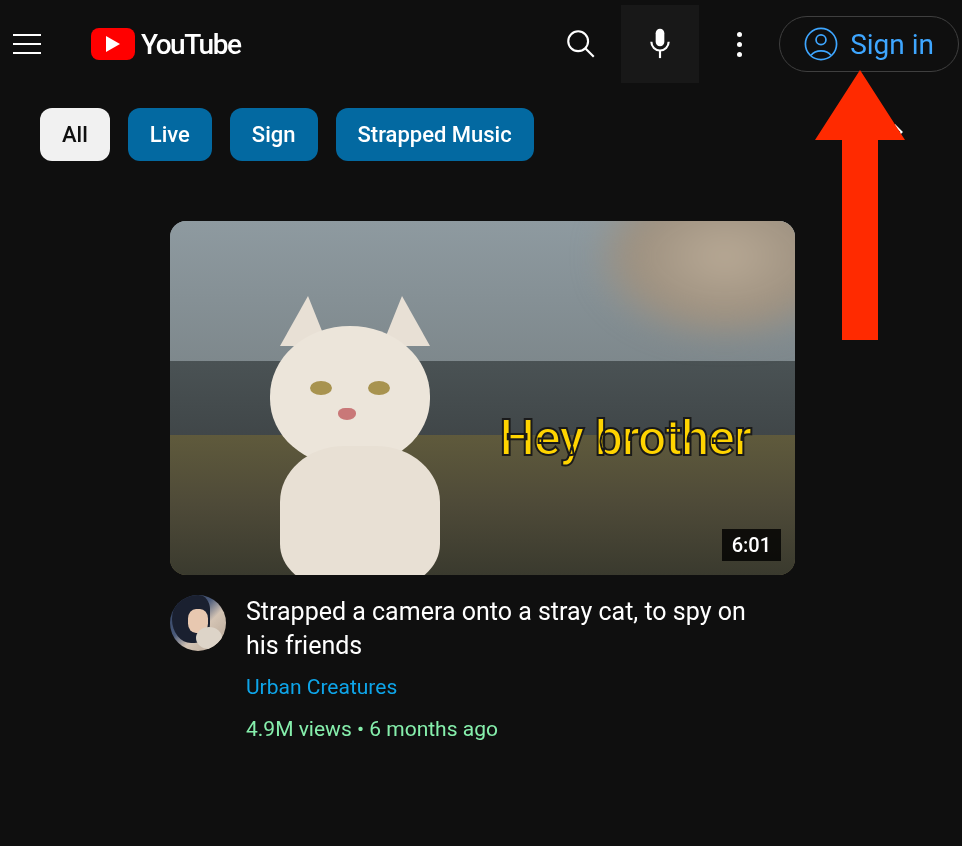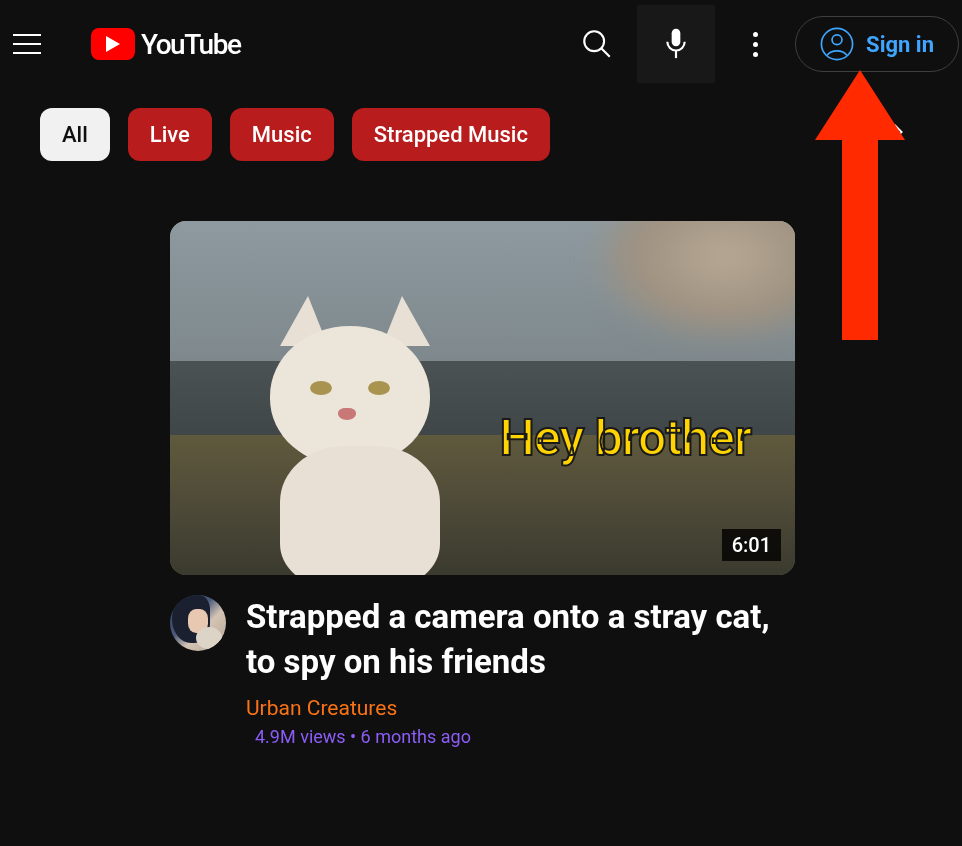--- a/index.html
+++ b/index.html
@@ -104,35 +104,35 @@
     }
     .signin-btn {
       display: flex;
       align-items: center;
       gap: 12px;
       border: 1px solid #3f3f3f;
       border-radius: 36px;
       padding: 10px 24px;
       cursor: pointer;
       color: #3ea6ff;
-      font-size: 22px;
-      font-weight: 700;
+      font-size: 28px;
+      font-weight: 400;
     }
     .signin-btn svg {
       width: 34px;
       height: 34px;
     }
     .chips {
       display: flex;
       gap: 18px;
       padding: 20px 40px;
       align-items: flex-start;
     }
     .chip {
-      background: #b91c1c;
+      background: #0369a1;
       border-radius: 12px;
       padding: 14px 22px;
       font-size: 22px;
       font-weight: 500;
       cursor: pointer;
       white-space: nowrap;
     }
     .chip.active {
       background: #f1f1f1;
       color: #0f0f0f;
@@ -293,36 +293,35 @@
       bottom: 2px; right: 4px;
       width: 26px; height: 22px;
       background: #ddd4c8;
       border-radius: 50%;
     }
     .meta-text {
       flex: 1;
       max-width: 530px;
     }
     .video-title {
-      font-size: 33px;
-      font-weight: 700;
+      font-size: 25px;
+      font-weight: 400;
       line-height: 1.35;
       margin-bottom: 12px;
       cursor: pointer;
     }
     .channel-name {
       font-size: 21px;
-      color: #f97316;
-      margin-bottom: 6px;
+      color: #0ea5e9;
+      margin-bottom: 18px;
       cursor: pointer;
     }
     .video-stats {
-      font-size: 18px;
-      color: #8b5cf6;
-      margin-left: 9px;
+      font-size: 21px;
+      color: #86efac;
     }
     .annotation-arrow {
       position: absolute;
       top: 70px;
       left: 810px;
       z-index: 1000;
       pointer-events: none;
     }
   </style>
 </head>
@@ -372,21 +371,21 @@
         <path d="M5,20 a8,6 0 0 1 14,0" stroke="#3ea6ff" stroke-width="1.2" fill="none"></path>
       </svg>
       <span>Sign in</span>
     </div>
   </div>
 </div>
 
 <div class="chips">
   <div class="chip active">All</div>
   <div class="chip">Live</div>
-  <div class="chip">Music</div>
+  <div class="chip">Sign</div>
   <div class="chip">Strapped Music</div>
   <div class="chips-scroll">
     <svg width="22" height="22" viewBox="0 0 24 24">
       <path d="M8,4 L16,12 L8,20" stroke="#fff" stroke-width="2" fill="none"></path>
     </svg>
   </div>
 </div>
 
 <div class="video-card">
   <div class="thumbnail">

